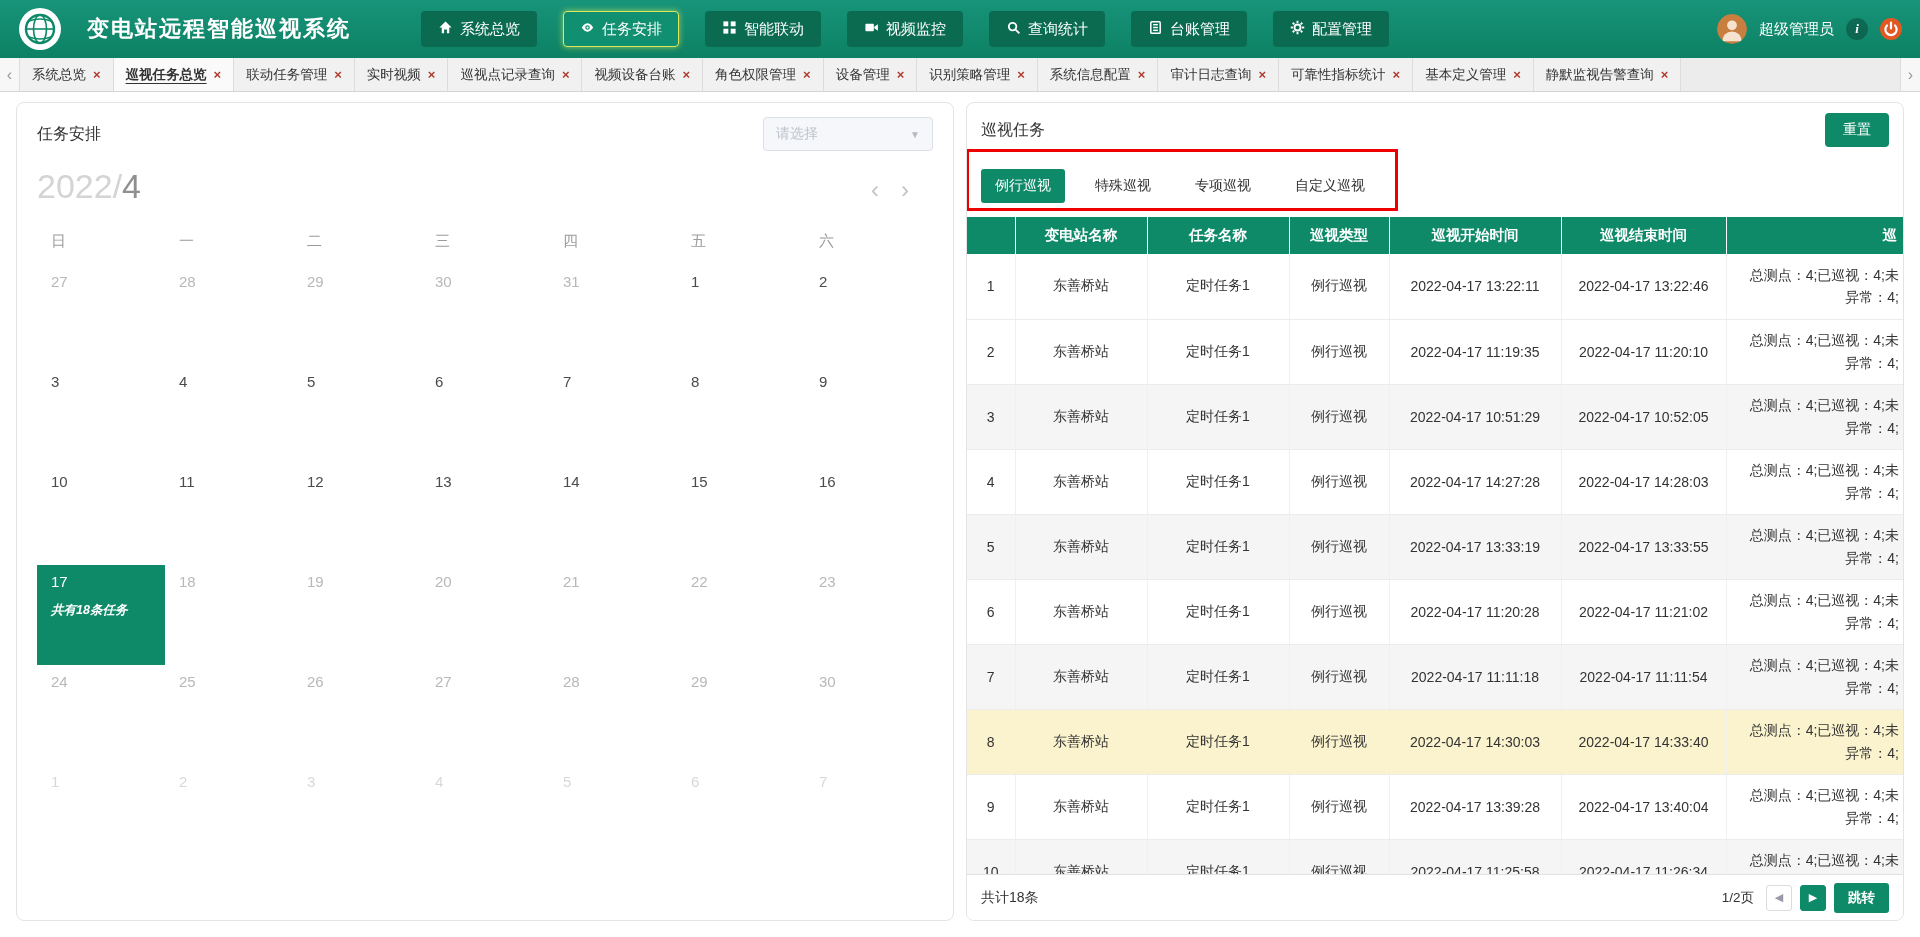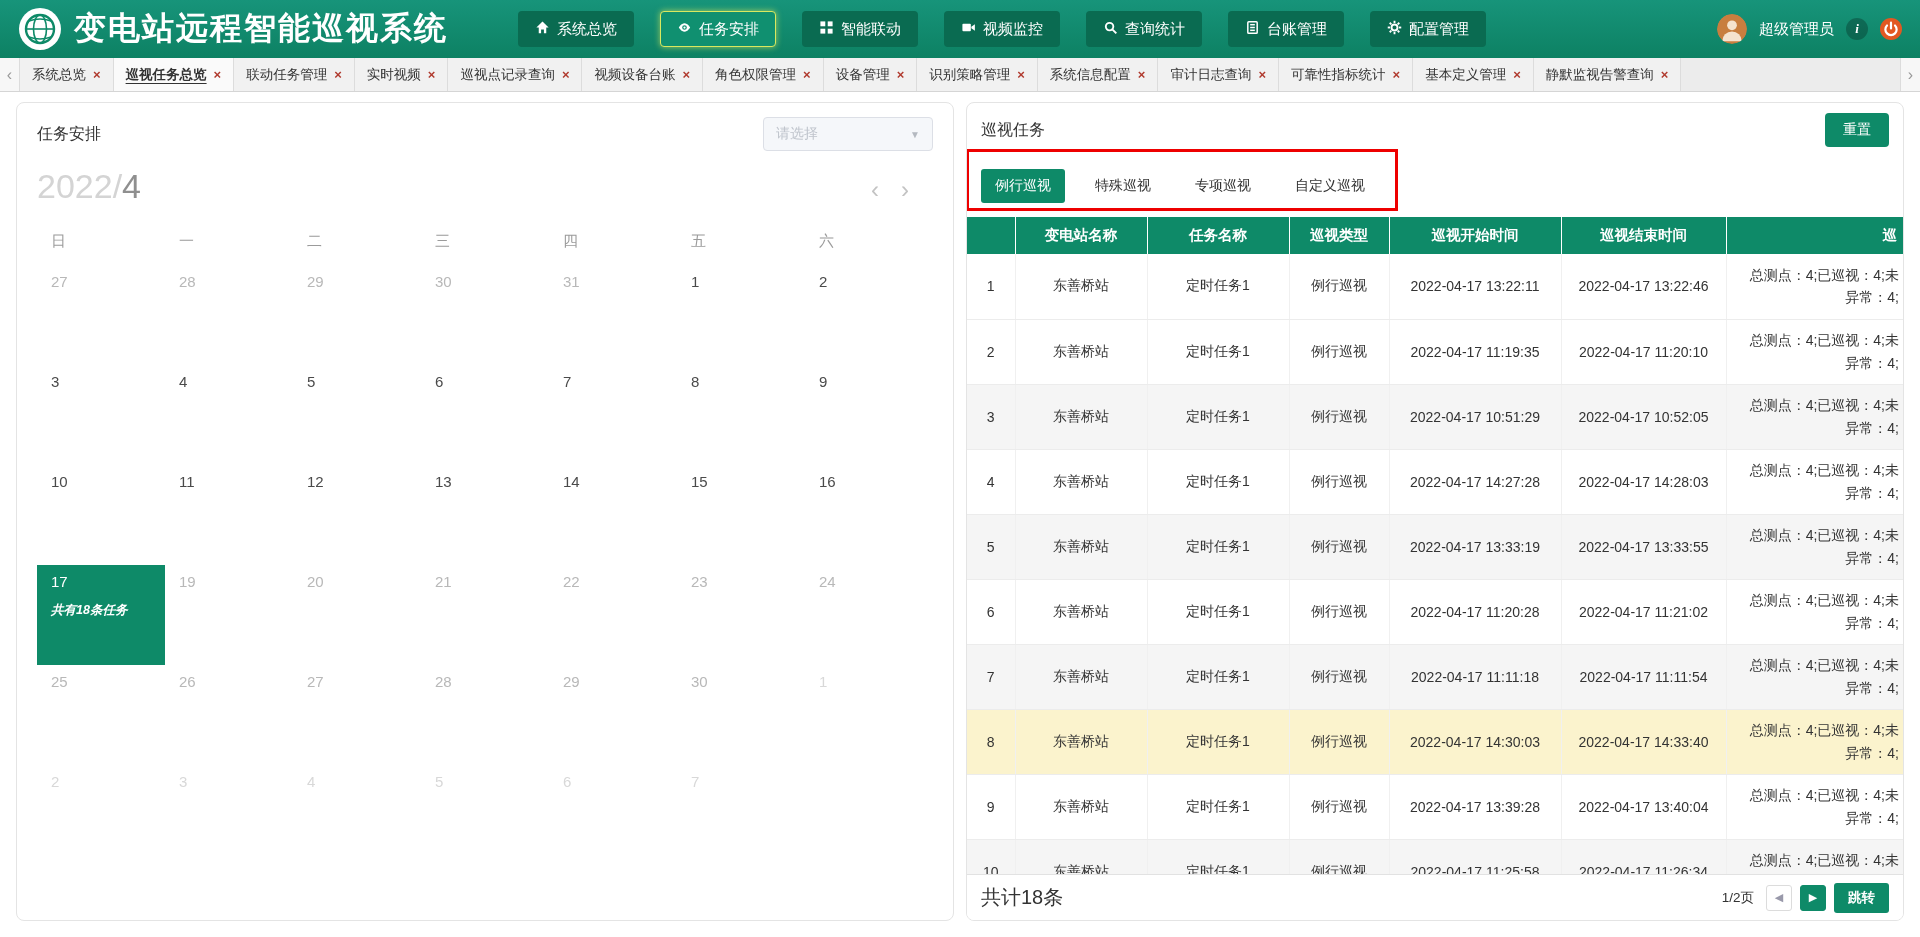--- a/index.html
+++ b/index.html
@@ -2,21 +2,21 @@
 <html><head>
 <meta charset="utf-8">
 <style>
   * { box-sizing: border-box; margin: 0; padding: 0; }
   body { background:#fff; font-family:"Liberation Sans","DejaVu Sans",sans-serif; }
   .container { position:relative; width:1920px; height:937px; overflow:hidden; background:#fff; }
 
   
   .header { height:58px; background:linear-gradient(180deg,#17947a,#0d8163); display:flex; align-items:center; padding:0 18px; }
   .logo { width:44px; height:44px; flex:0 0 auto; }
-  .app-title { margin-left:12px; color:#fff; font-size:32px; font-weight:bold; letter-spacing:2px; white-space:nowrap; }
+  .app-title { margin-left:25px; color:#fff; font-size:22px; font-weight:bold; letter-spacing:2px; white-space:nowrap; }
   .nav { display:flex; gap:26px; margin-left:70px; }
   .nav-btn { height:36px; padding:0 16px; background:#0a6b51; border-radius:4px; color:#fff; font-size:15px; display:flex; align-items:center; gap:7px; border:1px solid transparent; cursor:pointer; white-space:nowrap; }
   .nav-btn svg { width:15px; height:15px; }
   .nav-btn.active { background:#109070; border:1px solid #d9e85f; box-shadow:0 0 6px rgba(217,232,95,.7); }
   .header-right { margin-left:auto; display:flex; align-items:center; gap:12px; }
   .avatar { width:30px; height:30px; border-radius:50%; overflow:hidden; cursor:pointer; }
   .user-name { color:#fff; font-size:15px; }
   .round-icon { width:22px; height:22px; border-radius:50%; display:flex; align-items:center; justify-content:center; cursor:pointer; }
   .info-circle { background:rgba(0,0,0,.25); color:#fff; font-size:13px; font-family:"Liberation Serif",serif; font-style:italic; font-weight:bold; }
 
@@ -67,21 +67,21 @@
   .table-wrap { flex:1; overflow:hidden; }
   table { width:100%; border-collapse:collapse; table-layout:fixed; }
   thead th { background:#0e8a68; color:#fff; font-size:14.5px; font-weight:bold; height:37px; border-right:1px solid rgba(255,255,255,.3); overflow:hidden; white-space:nowrap; }
   thead th:last-child { text-align:right; padding-right:6px; border-right:none; }
   tbody td { height:65px; text-align:center; font-size:14px; color:#333; border-bottom:1px solid #ececec; border-right:1px solid #f0f0f0; overflow:hidden; white-space:nowrap; background:#fff; }
   tbody td:last-child { text-align:right; padding-right:4px; border-right:none; line-height:1.6; }
   tr.shade td { background:#f5f5f5; }
   tr.highlight td { background:#fbf3cd; }
 
   .table-footer { height:46px; border-top:1px solid #e2e2e2; display:flex; align-items:center; justify-content:space-between; padding:0 14px; background:#fff; position:relative; z-index:3; }
-  .footer-left { font-size:20px; color:#333; }
+  .footer-left { font-size:14px; color:#333; }
   .pager { display:flex; align-items:center; gap:8px; }
   .page-indicator { font-size:13.5px; color:#333; margin-right:4px; }
   .page-btn { width:26px; height:26px; display:flex; align-items:center; justify-content:center; font-size:11px; border:1px solid #dcdcdc; background:#fff; color:#99a; border-radius:3px; cursor:pointer; }
   .page-btn.next { background:#0e8a68; color:#fff; border-color:#0e8a68; }
   .jump-btn { background:#0e8a68; color:#fff; border:none; border-radius:3px; padding:6px 14px; font-size:13.5px; font-weight:bold; cursor:pointer; }
 </style>
 </head>
 <body>
 
 <div class="container">
@@ -403,20 +403,24 @@
           <div class="day">
             <div class="day-num">16</div>
 
           </div>
 
           <div class="day selected">
             <div class="day-num">17</div>
             <div class="day-note">共有18条任务</div>
           </div>
 
+          <div class="day muted">
+            <div class="day-num">18</div>
+
+          </div>
 
           <div class="day muted">
             <div class="day-num">19</div>
 
           </div>
 
           <div class="day muted">
             <div class="day-num">20</div>
 
           </div>

